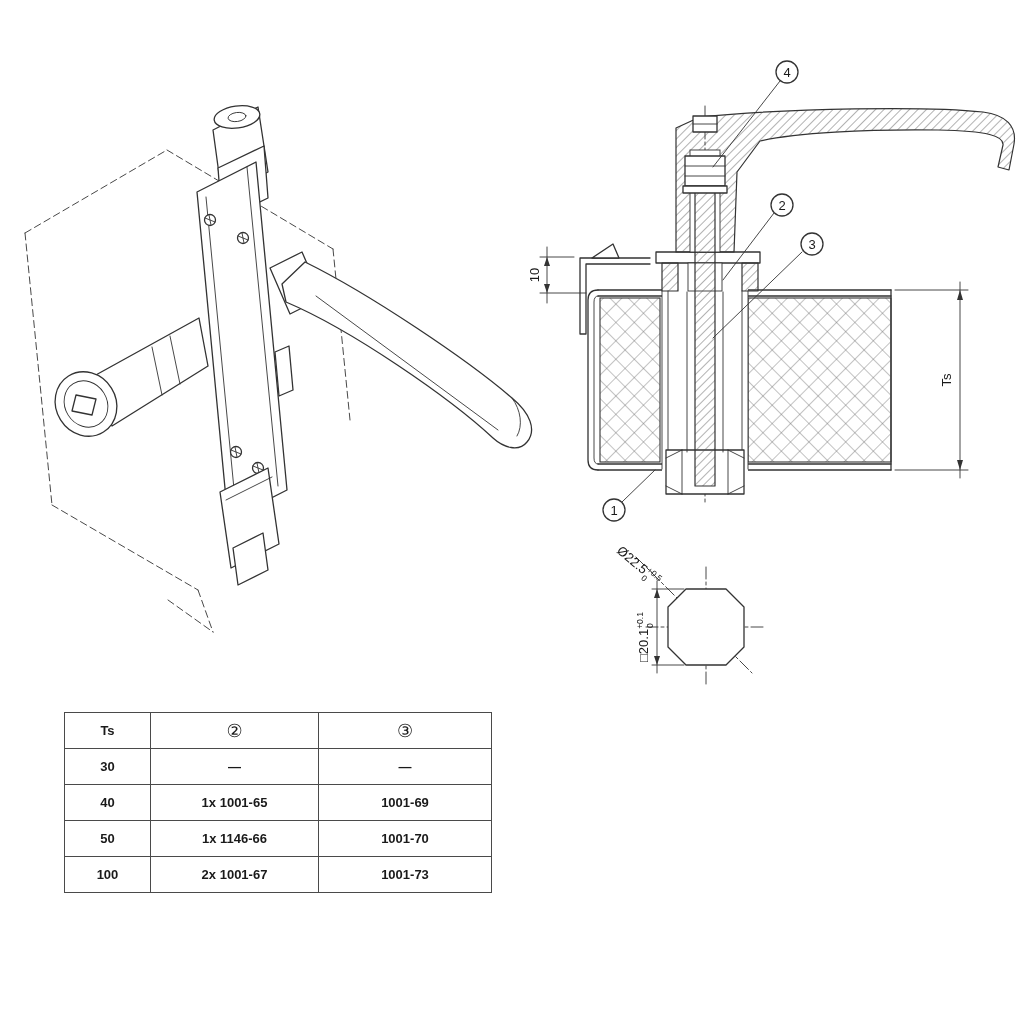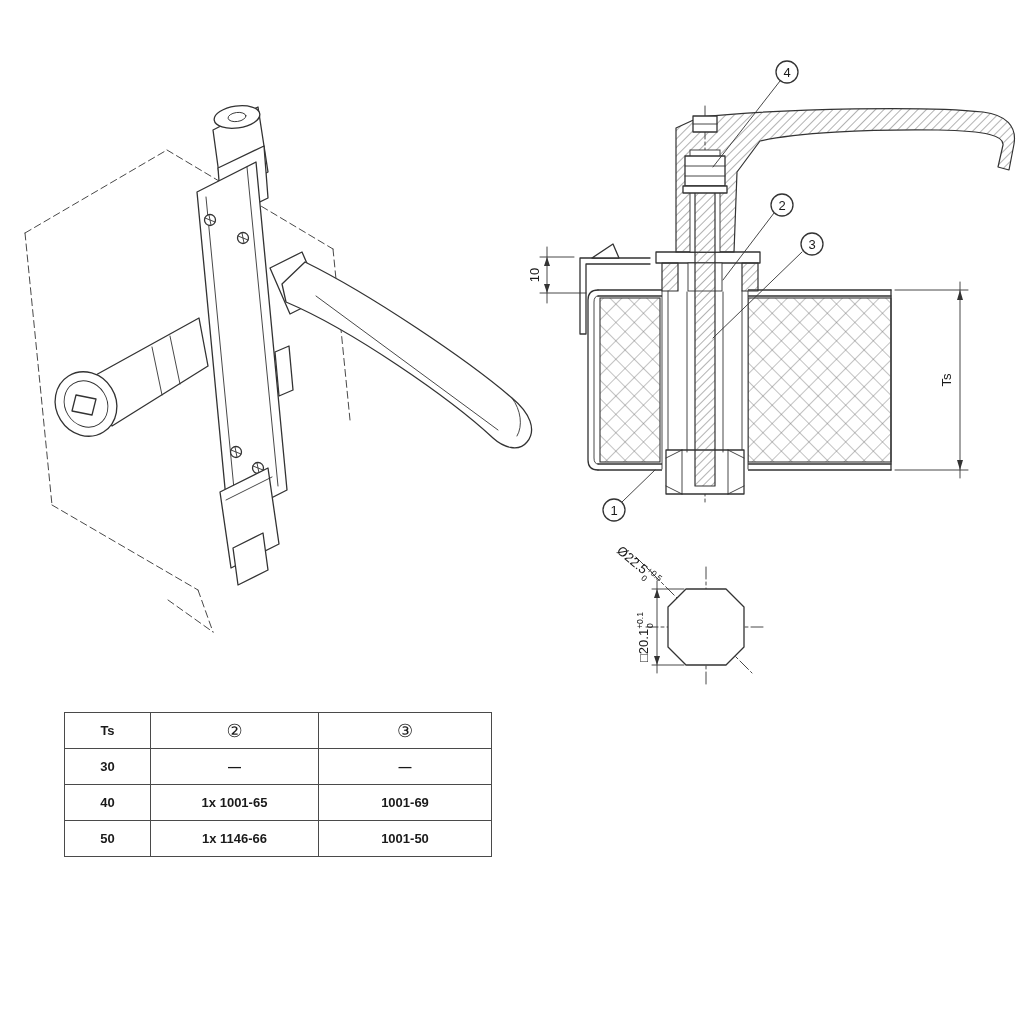--- a/index.html
+++ b/index.html
@@ -220,19 +220,24 @@
         <td>—</td>
       </tr>
       <tr>
         <td>40</td>
         <td>1x 1001-65</td>
         <td>1001-69</td>
       </tr>
       <tr>
         <td>50</td>
         <td>1x 1146-66</td>
-        <td>1001-50</td>
+        <td>1001-70</td>
+      </tr>
+      <tr>
+        <td>100</td>
+        <td>2x 1001-67</td>
+        <td>1001-73</td>
       </tr>
     </tbody>
   </table>
 </div>
 
 </div>
 
 </body></html>

